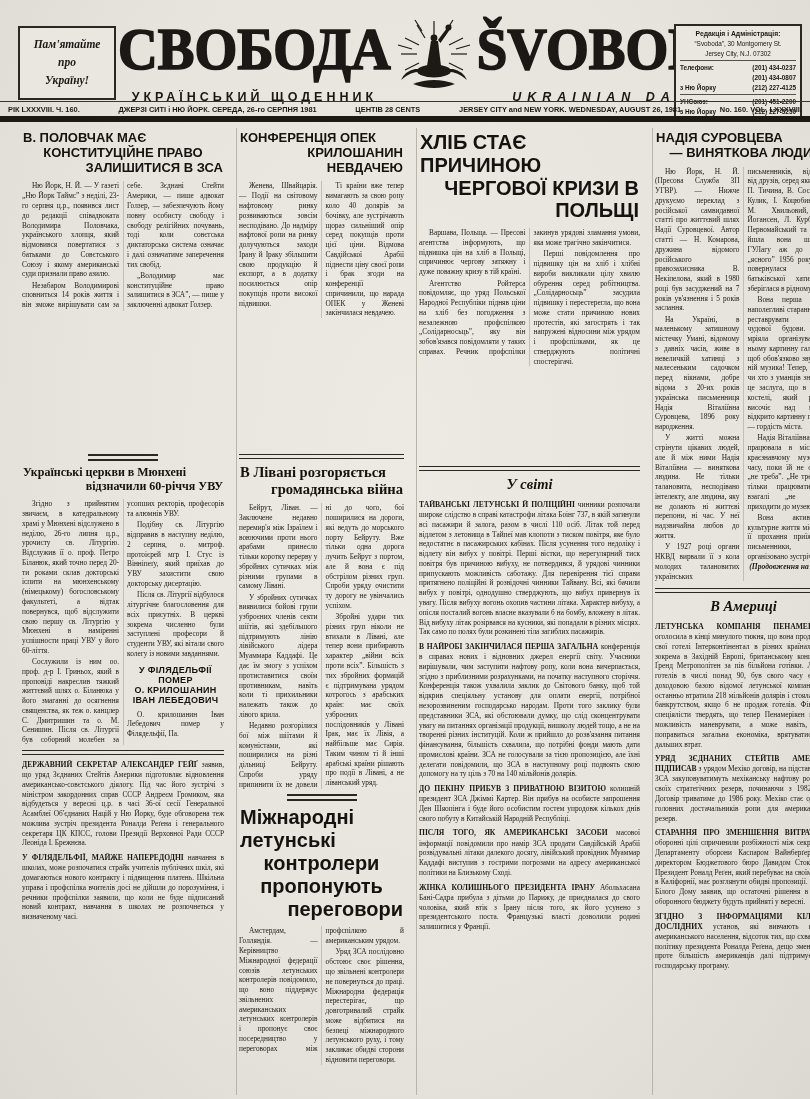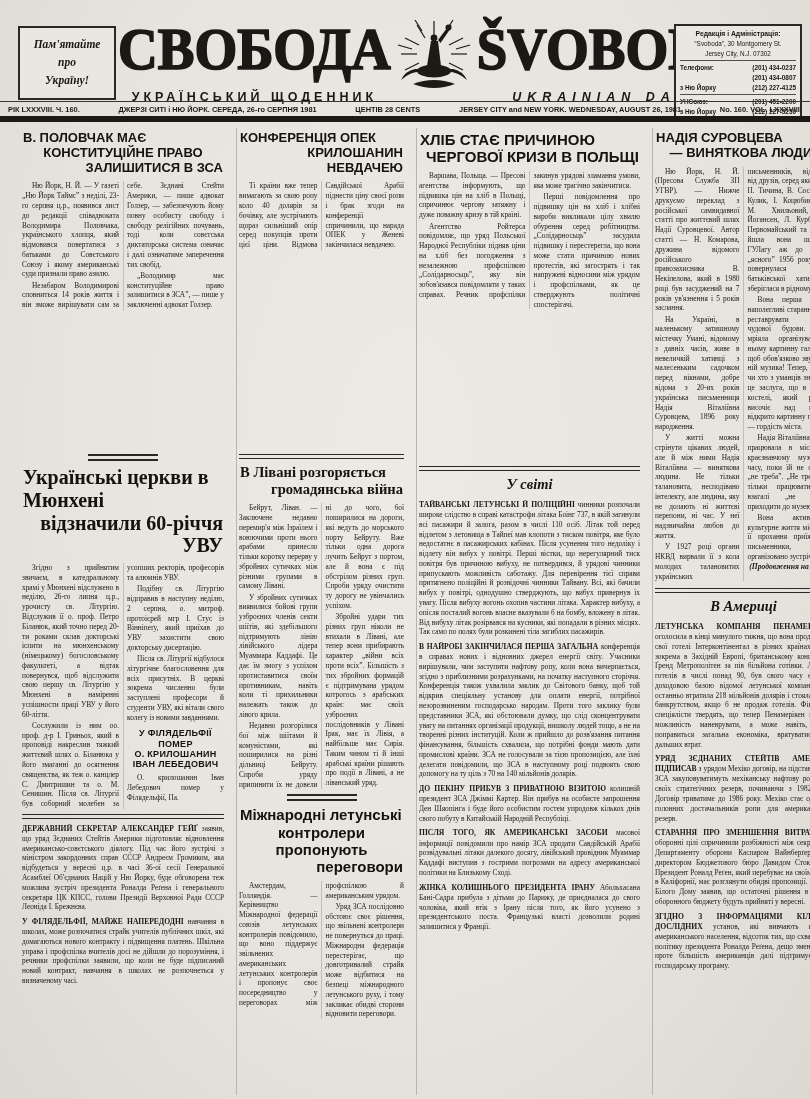--- a/index.html
+++ b/index.html
@@ -39,23 +39,23 @@
   .sc + .sc{border-left:1px solid #b9b3aa;}
   .art{margin-bottom:4px;}
   
   .hl{font-family:"Liberation Sans",sans-serif;font-weight:bold;line-height:1.14;margin:3px 1px 6px 1px;color:#15130f;}
   .hl span{display:block;}
   .hl .l-first{text-align:left;}
   .hl .l-mid{text-align:center;}
   .hl .l-last{text-align:right;}
   .hl.center .l-first,.hl.center .l-mid,.hl.center .l-last{text-align:center;}
   .hl.sz13{font-size:13px;}
-  .hl.sz14{font-size:15px;}
+  .hl.sz14{font-size:20px;}
   .hl.serif{font-family:"Liberation Serif",serif;}
-  .hl.sz16{font-size:20px;}
+  .hl.sz16{font-size:12px;}
   .hl.sz15{font-size:14.6px;}
   .hl.sub-head{font-size:9px;margin:6px 4px 4px 4px;letter-spacing:0.3px;}
   
   .bd{font-size:7.35px;line-height:1.33;text-align:justify;}
   .bd p{margin:0 0 1.5px 0;text-indent:10px;}
   .cols2{columns:2;column-gap:8px;column-rule:1px solid #c3bdb3;}
   .brief{ text-indent:0 !important;margin-bottom:5px !important;}
   .brief b{font-size:7.6px;}
   .cont-note{font-style:italic;font-weight:bold;text-align:center;font-size:7.6px;text-indent:0 !important;}
   
@@ -202,20 +202,21 @@
       </div>
     </div>
 
     <div class="sc">
       <div class="art mh-b1">
         <h2 class="hl sz13">
             <span class="l-first">КОНФЕРЕНЦІЯ ОПЕК</span>
             <span class="l-last">КРИЛОШАНИН НЕВДАЧЕЮ</span>
           </h2>
         <div class="bd cols2">
+            <p>Женева, Швайцарія. — Події на світовому нафтовому ринку розвиваються зовсім несподівано. До надміру нафтової ропи на ринку долучуються заходи Ірану й Іраку збільшити свою продукцію й експорт, а в додатку посилюється опір покупців проти високої підвишки.</p>
             <p>Ті країни вже тепер вимагають за свою ропу коло 40 долярів за бочівку, але зустрічають щораз сильніший опір серед покупців проти цієї ціни. Відмова Савдійської Арабії піднести ціну своєї ропи і брак згоди на конференції спричинили, що нарада ОПЕК у Женеві закінчилася невдачею.</p>
           </div>
       </div>
       <div class="rule2"></div>
       <div class="art mh-lbn">
         <h2 class="hl serif sz15">
             <span class="l-first">В Лівані розгоряється</span>
             <span class="l-last">громадянська війна</span>
           </h2>
         <div class="bd cols2">

